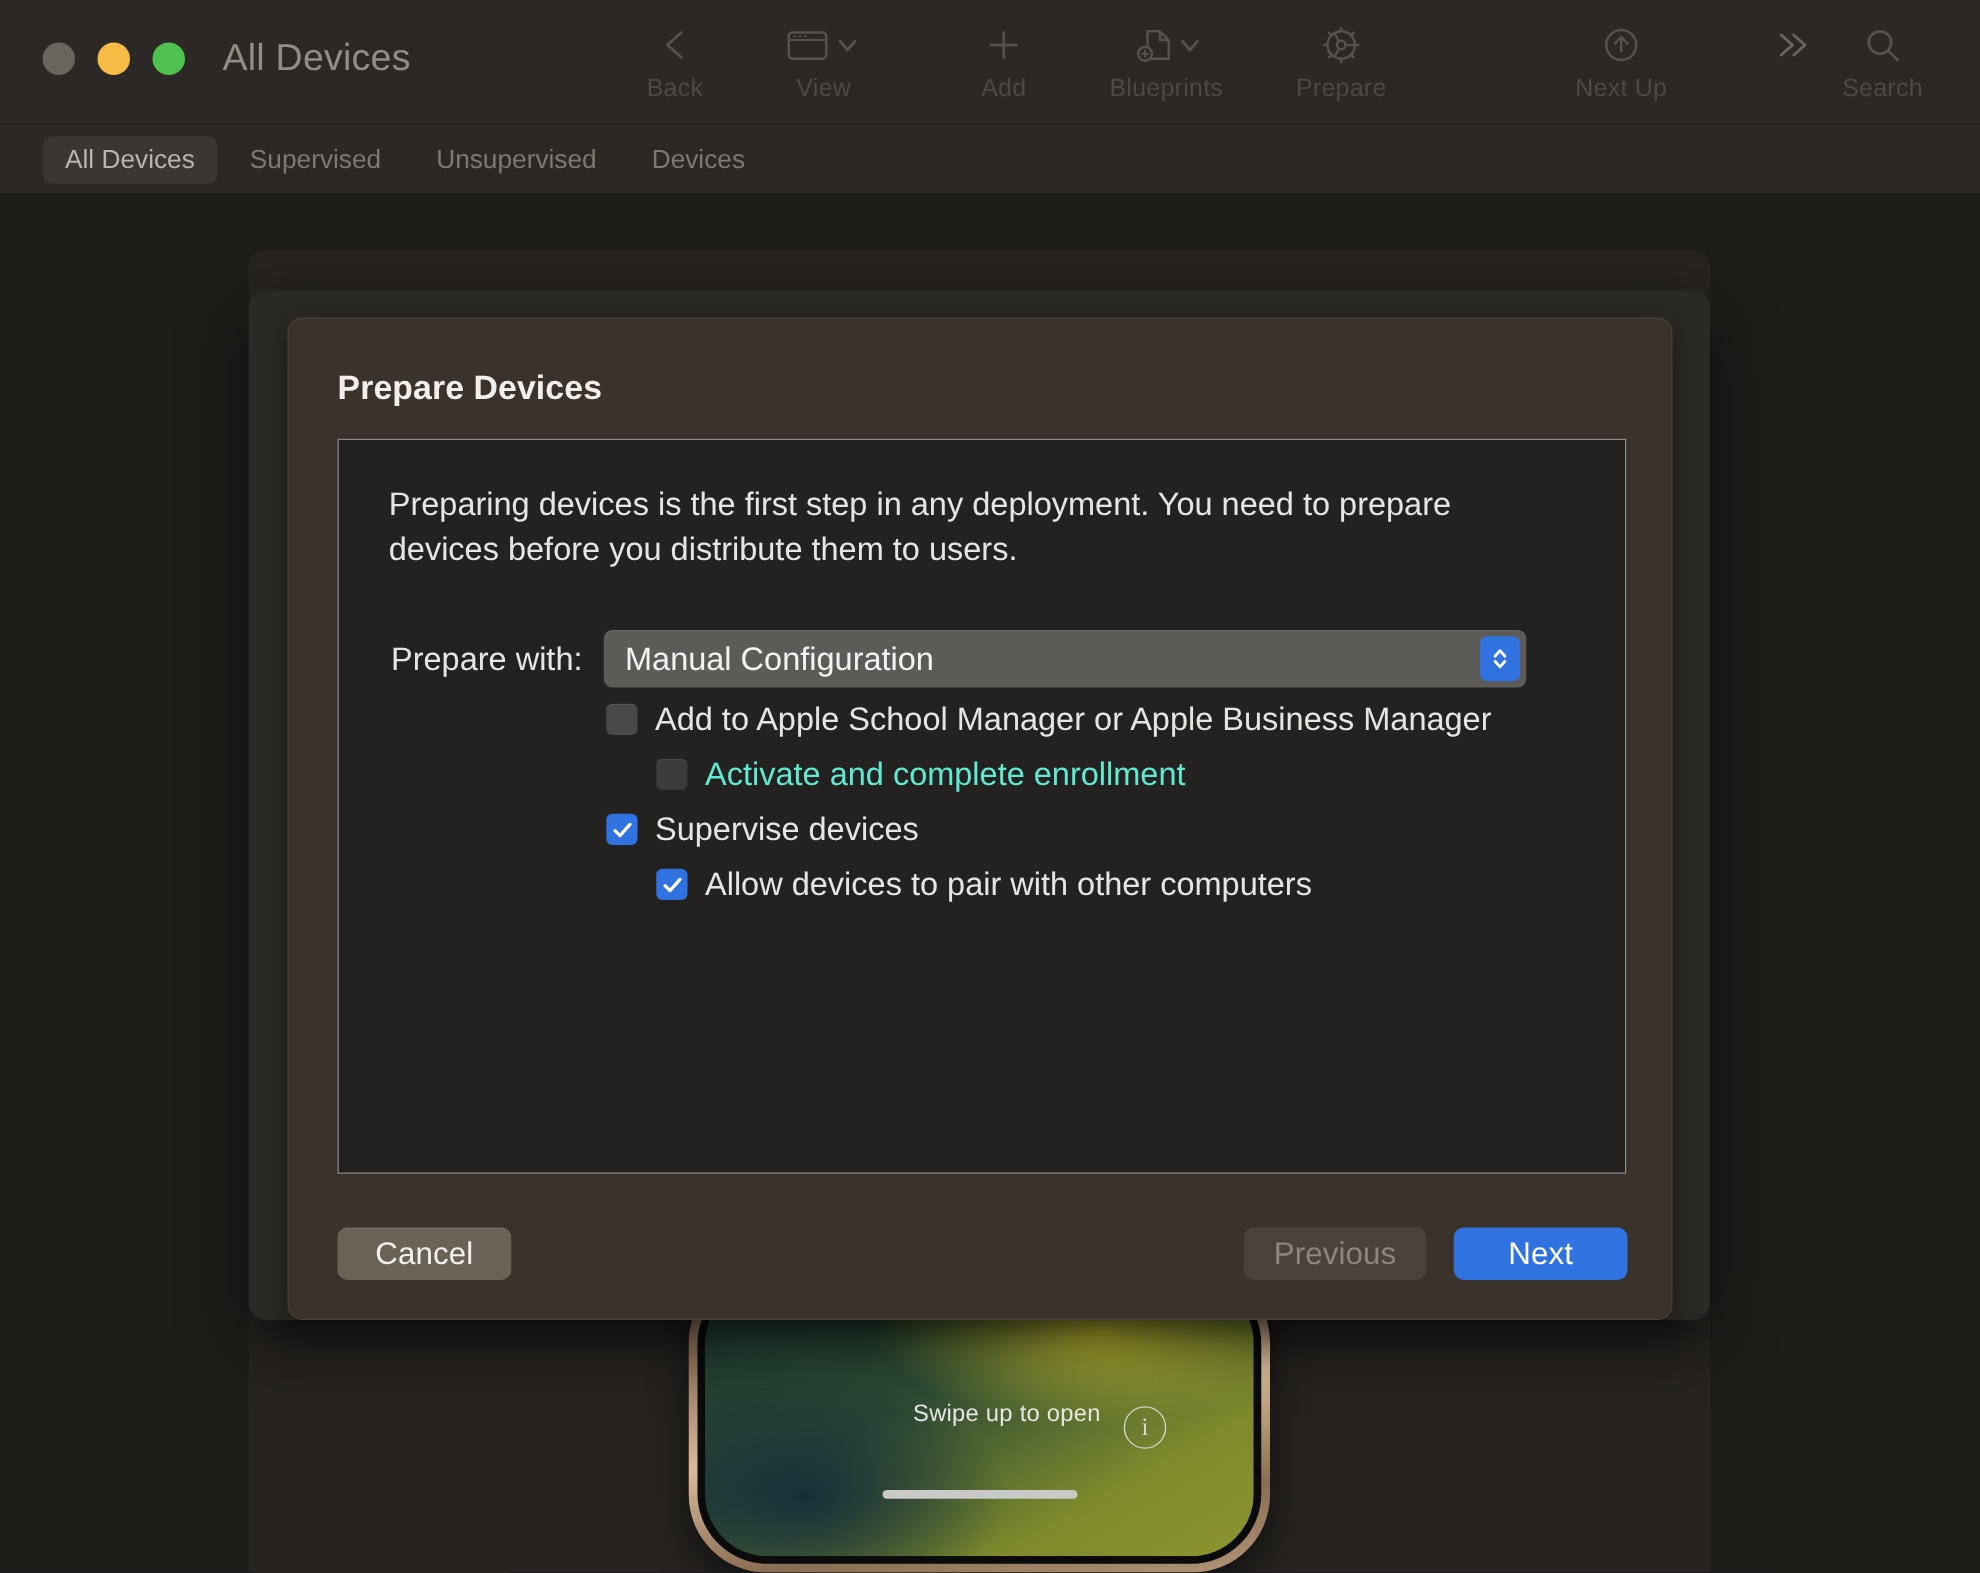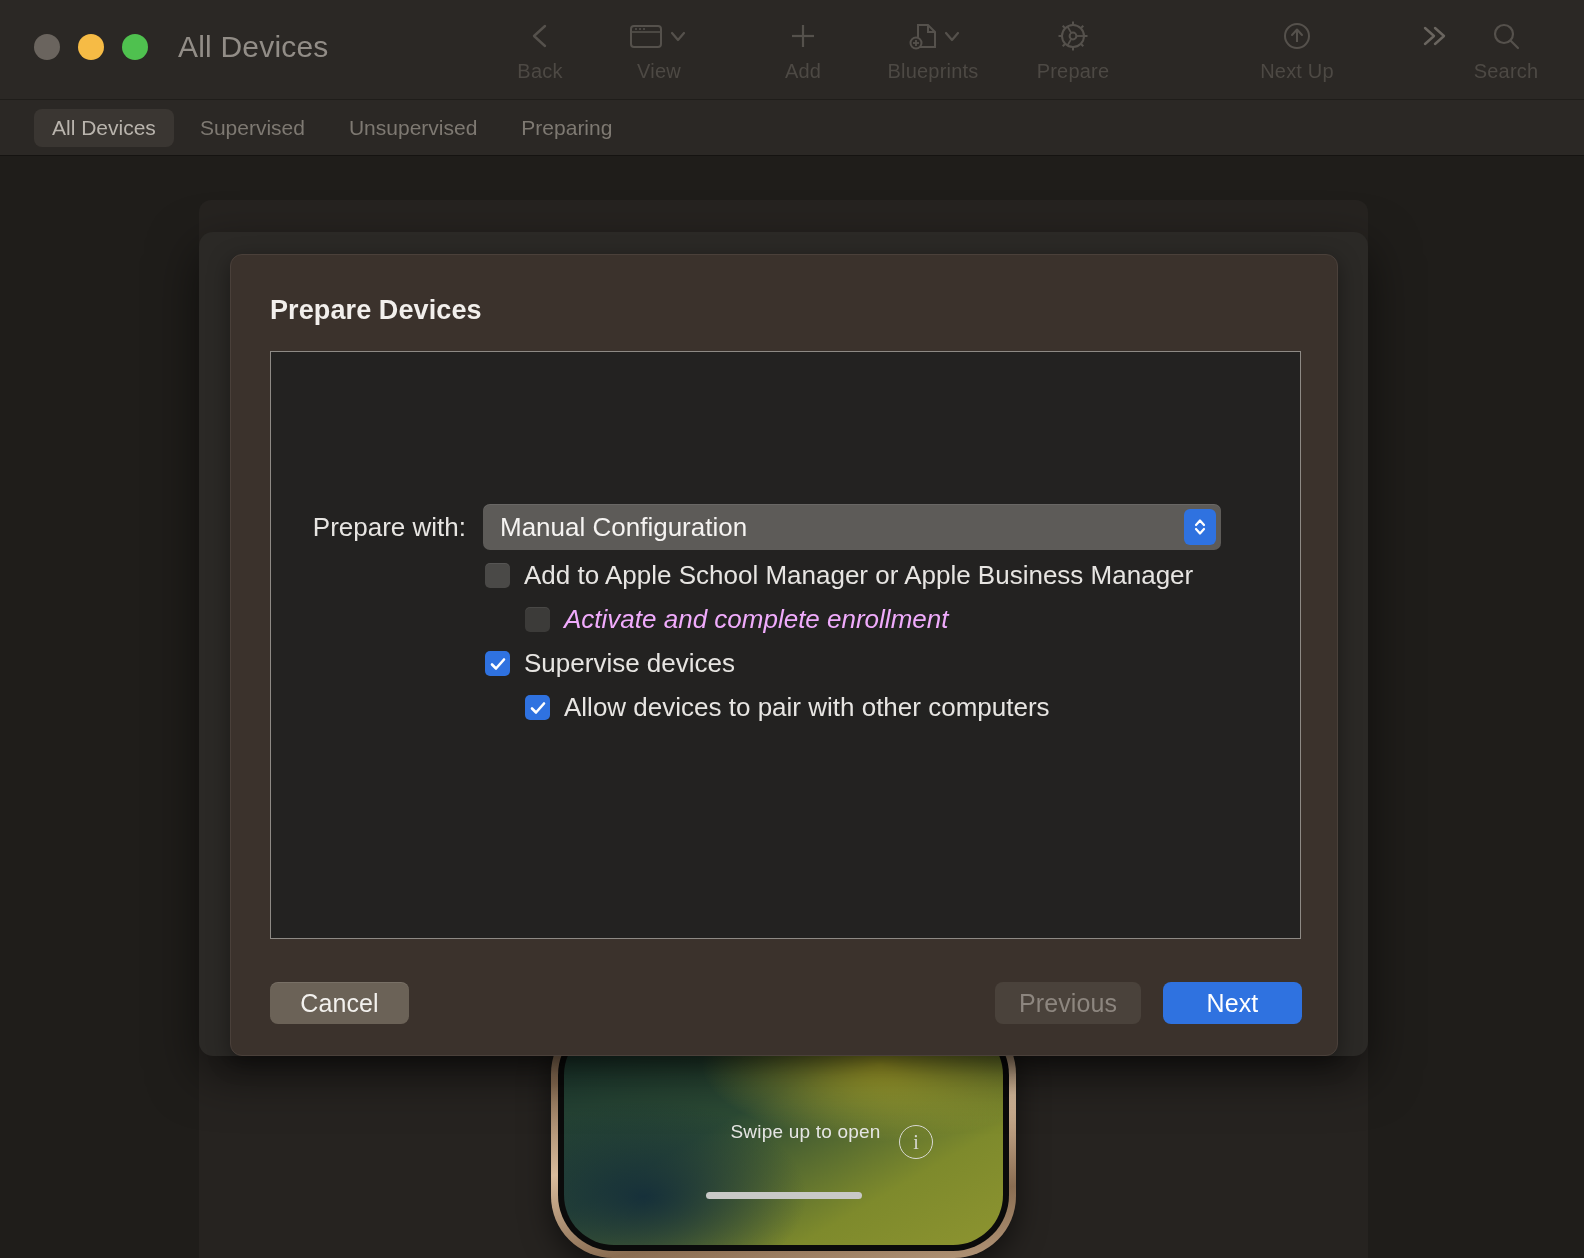--- a/index.html
+++ b/index.html
@@ -144,21 +144,21 @@
   
   .cb-row{ position:absolute; display:flex; align-items:center; gap:14px; }
   .cb{
     width:25px; height:25px; border-radius:5px; flex:none;
     display:flex; align-items:center; justify-content:center;
   }
   .cb.off{ background:#4a4947; box-shadow:inset 0 1px 0 rgba(255,255,255,.07); }
   .cb.off.dim{ background:#3c3b39; }
   .cb.on{ background:#2f72e0; }
   .cb-lbl{ font-size:26px; color:#e7e5e2; white-space:nowrap; }
-  .cb-lbl.dim{ color:#f0abfc;font-style:italic; }
+  .cb-lbl.dim{ color:#5eead4; }
 
   
   .btn{
     position:absolute; height:42px; border-radius:8px;
     display:flex; align-items:center; justify-content:center;
     font-size:25px; letter-spacing:.1px;
   }
   .btn-cancel{ left:39px; top:727px; width:139px; background:#6b6257; color:#f3f1ee;
     box-shadow:inset 0 1px 0 rgba(255,255,255,.09); }
   .btn-prev{ left:764px; top:727px; width:146px; background:#4a423b; color:#8d867f; }
@@ -277,21 +277,21 @@
         </svg>
       </span>
       <span class="tb-lbl">Search</span>
     </div>
   </div>
 
   <div class="tabstrip">
     <div class="tab active">All Devices</div>
     <div class="tab">Supervised</div>
     <div class="tab">Unsupervised</div>
-    <div class="tab">Preparing</div>
+    <div class="tab">Devices</div>
   </div>
 
   <div class="content">
     <div class="browser-panel"></div>
   </div>
 
   <div class="phone">
     <div class="phone-inner">
       <div class="phone-screen">
         <div class="swipe-txt">Swipe up to open</div>
@@ -301,20 +301,21 @@
     </div>
   </div>
 
   <div class="sheet-outer">
     <div class="sheet">
 
       <div class="sheet-title">Prepare Devices</div>
 
       <div class="panel">
 
+        <div class="blurb">Preparing devices is the first step in any deployment. You need to prepare devices before you distribute them to users.</div>
 
         <div class="pw-row">
           <div class="pw-label">Prepare with:</div>
           <div class="popup">
             <div class="popup-val">Manual Configuration</div>
             <div class="stepper">
               <svg width="16" height="22" viewBox="0 0 16 22">
                 <polyline points="4,9 8,4.5 12,9" fill="none" stroke="#fff" stroke-width="2.2" stroke-linecap="round" stroke-linejoin="round"></polyline>
                 <polyline points="4,13 8,17.5 12,13" fill="none" stroke="#fff" stroke-width="2.2" stroke-linecap="round" stroke-linejoin="round"></polyline>
               </svg>

